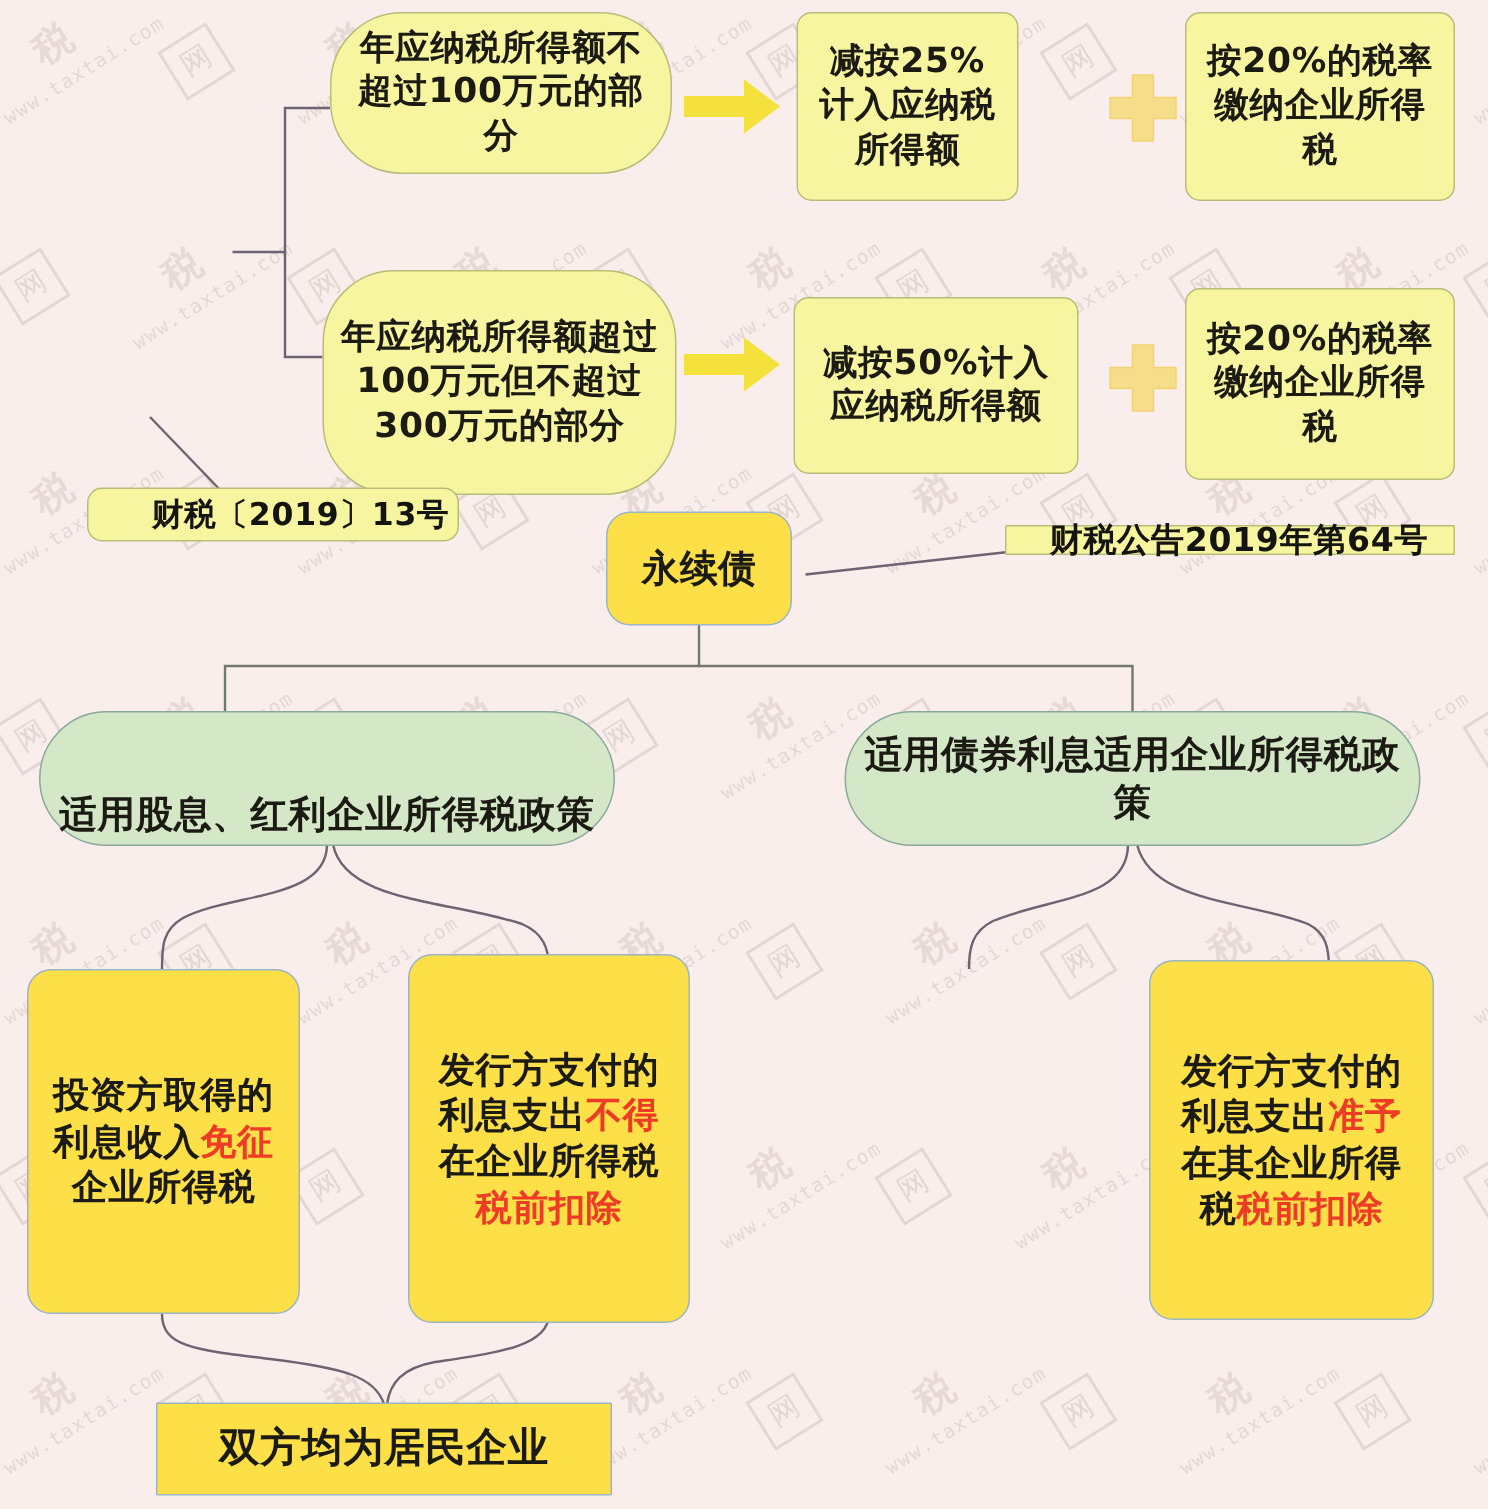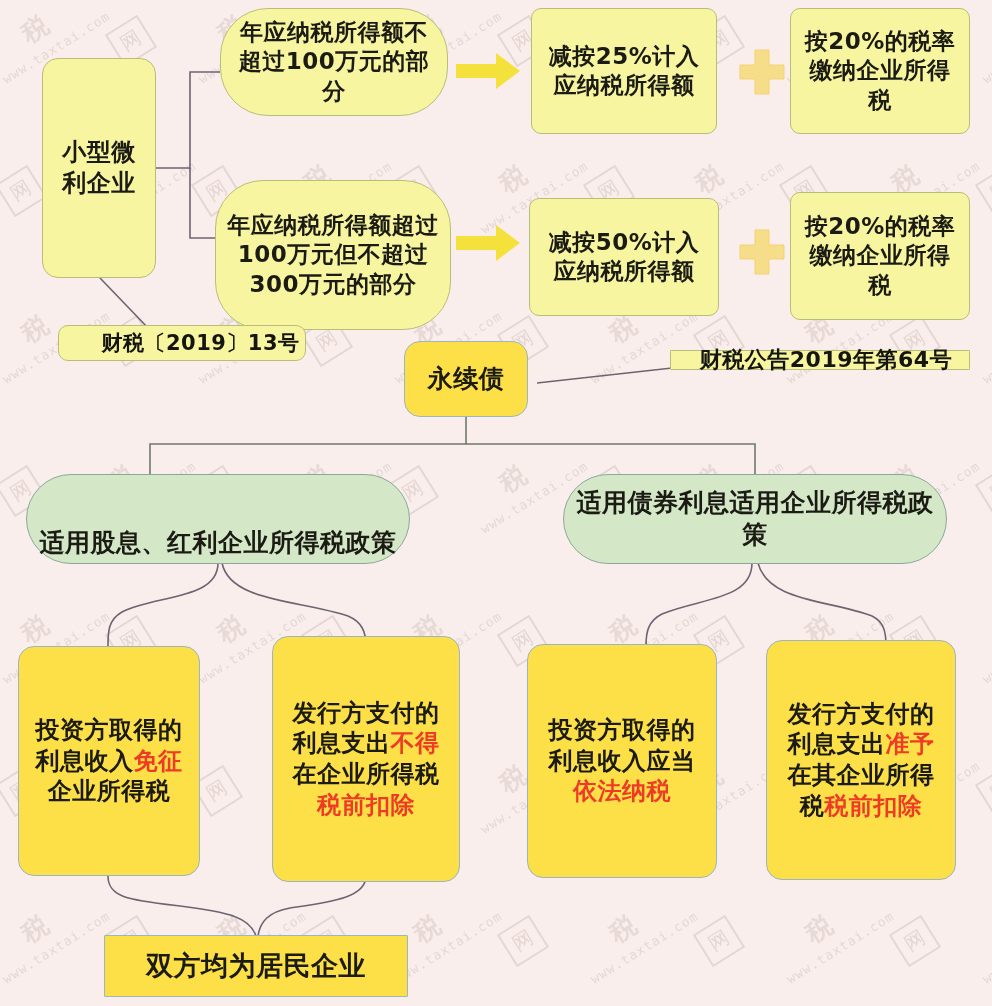--- a/index.html
+++ b/index.html
@@ -267,39 +267,36 @@
     <path d="M218,563 C218,600 155,595 122,612 C108,620 108,632 108,646"></path>
     <path d="M222,563 C230,602 300,600 348,616 C362,622 366,632 366,646"></path>
 
     <path d="M752,563 C752,600 700,598 662,614 C648,621 646,632 646,646"></path>
     <path d="M758,563 C768,602 830,600 872,616 C884,622 886,632 886,646"></path>
 
     <path d="M108,876 C108,898 130,900 180,906 C230,912 250,918 256,936"></path>
     <path d="M366,876 C366,898 330,902 290,908 C268,912 260,922 258,936"></path>
   </svg>
 
-  <div class="node yellow rad-md txt" style="left:42px; top:58px; width:114px; height:220px; font-size:24px;">
-    <span>小型微利企业</span>
-  </div>
 
   <div class="chip rad-sm" style="left:58px; top:325px; width:248px; height:36px; font-size:21px;">
     <span>财税〔2019〕13号</span>
   </div>
 
   <div class="node yellow rad-pill txt" style="left:220px; top:8px; width:228px; height:108px; font-size:23px;">
     <span>年应纳税所得额不超过100万元的部分</span>
   </div>
 
   <div class="arrow" style="left:456px; top:50px; width:66px; height:42px;">
     <svg width="66" height="42" viewBox="0 0 66 42">
       <path d="M0,14 L40,14 L40,3 L64,21 L40,39 L40,28 L0,28 Z" fill="#f5e13c"></path>
     </svg>
   </div>
 
-  <div class="node yellow rad-sm txt" style="left:531px; top:8px; width:186px; height:126px; font-size:23px;">
+  <div class="node yellow rad-sm txt" style="left:531px; top:8px; width:148px; height:126px; font-size:23px;">
     <span>减按25%计入应纳税所得额</span>
   </div>
 
   <div class="plus" style="left:738px; top:48px; width:48px; height:48px;">
     <svg width="48" height="48" viewBox="0 0 48 48">
       <path d="M17,2 H31 V17 H46 V31 H31 V46 H17 V31 H2 V17 H17 Z" fill="#f6dd8a" stroke="#f3d370" stroke-width="1" stroke-linejoin="round"></path>
     </svg>
   </div>
 
   <div class="node yellow rad-sm txt" style="left:790px; top:8px; width:180px; height:126px; font-size:23px;">
@@ -347,23 +344,20 @@
   </div>
 
   <div class="node green rad-md txt" style="left:18px; top:646px; width:182px; height:230px; font-size:24px;">
     <span class="seg-host"><span>投资方取得的利息收入</span><span class="red">免征</span><span>企业所得税</span></span>
   </div>
 
   <div class="node green rad-md txt" style="left:272px; top:636px; width:188px; height:246px; font-size:24px;">
     <span class="seg-host"><span>发行方支付的利息支出</span><span class="red">不得</span><span>在企业所得税</span><span class="red">税前扣除</span></span>
   </div>
 
-  <div class="node green rad-md txt" style="left:527px; top:644px; width:190px; height:234px; font-size:24px;">
-    <span class="seg-host"><span>投资方取得的利息收入应当</span><span class="red">依法纳税</span></span>
-  </div>
 
   <div class="node green rad-md txt" style="left:766px; top:640px; width:190px; height:240px; font-size:24px;">
     <span class="seg-host"><span>发行方支付的利息支出</span><span class="red">准予</span><span>在其企业所得税</span><span class="red">税前扣除</span></span>
   </div>
 
   <div class="node green rad-none txt" style="left:104px; top:935px; width:304px; height:62px; font-size:27px;">
     <span>双方均为居民企业</span>
   </div>
 
 </div>

